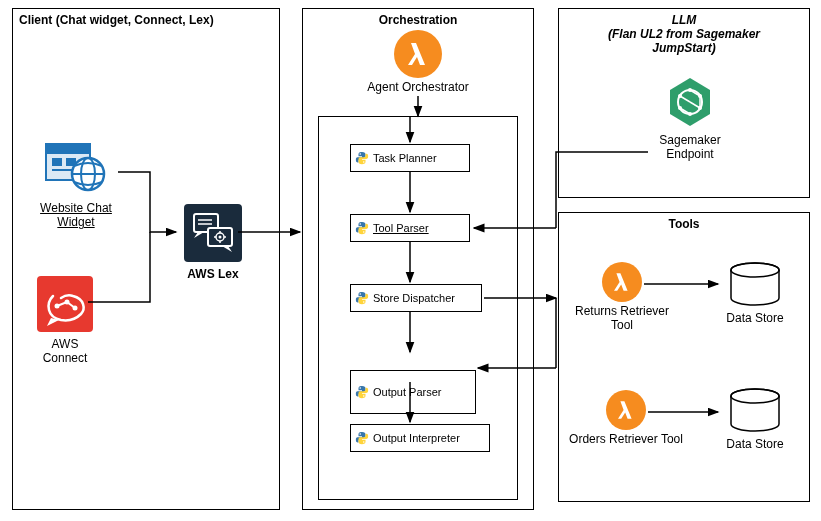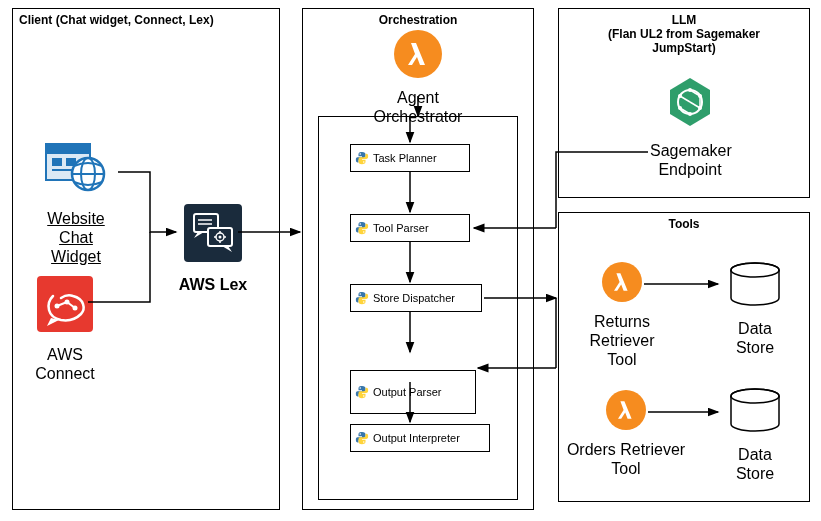--- a/index.html
+++ b/index.html
@@ -1,20 +1,20 @@
 <!DOCTYPE html>
 <html><head>
 <meta charset="utf-8">
 <style>
   * { box-sizing: border-box; margin: 0; padding: 0; }
   body { font-family: Arial, sans-serif; font-size: 12px; width: 821px; height: 521px; position: relative; background: #fff; }
   .panel { position: absolute; border: 1px solid #000; }
   .panel-title { font-weight: bold; text-align: center; padding: 4px 6px; }
   .node { position: absolute; text-align: center; }
-  .node-label { font-size: 16px; margin-top: 10px; line-height: 1.2; }
+  .node-label { font-size: 12px; margin-top: 2px; line-height: 1.2; }
   .step-box { position: absolute; border: 1px solid #000; padding: 4px; font-size: 11px; text-align: center; display: flex; align-items: center; }
   .py-icon { width: 14px; height: 14px; margin-right: 4px; flex-shrink: 0; }
   svg.arrows { position: absolute; top:0; left:0; width:821px; height:521px; pointer-events:none; }
   .lambda-circle { width: 48px; height: 48px; border-radius: 50%; background: #f68c1f; display:flex; align-items:center; justify-content:center; margin:0 auto; }
   .lambda-small { width: 40px; height: 40px; }
   .orch-inner { position:absolute; border:1px solid #000; }
 </style>
 </head>
 <body>
 
@@ -89,21 +89,21 @@
 
 <div class="step-box" style="left:350px; top:144px; width:120px; height:28px;">
   <svg class="py-icon" viewBox="0 0 16 16">
       <path d="M8 1 C4 1 4 3 4 4 L4 6 L8 6 L8 7 L3 7 C1 7 1 9 1 10 C1 11 1 13 3 13 L4 13 L4 11 C4 9 6 9 7 9 L10 9 C12 9 12 7 12 6 L12 4 C12 2 11 1 8 1 Z" fill="#3776ab"></path>
       <circle cx="6" cy="3.5" r="0.9" fill="#fff"></circle>
       <path d="M8 15 C12 15 12 13 12 12 L12 10 L8 10 L8 9 L13 9 C15 9 15 7 15 6 C15 5 15 3 13 3 L12 3 L12 5 C12 7 10 7 9 7 L6 7 C4 7 4 9 4 10 L4 12 C4 14 5 15 8 15 Z" fill="#ffd43b"></path>
       <circle cx="10" cy="12.5" r="0.9" fill="#fff"></circle>
     </svg>
   <span>Task Planner</span>
 </div>
-<div class="step-box" style="left:350px; top:214px; width:120px; height:28px;">
+<div class="step-box" style="left:350px; top:214px; width:120px; height:28px;text-decoration:underline;">
   <svg class="py-icon" viewBox="0 0 16 16">
       <path d="M8 1 C4 1 4 3 4 4 L4 6 L8 6 L8 7 L3 7 C1 7 1 9 1 10 C1 11 1 13 3 13 L4 13 L4 11 C4 9 6 9 7 9 L10 9 C12 9 12 7 12 6 L12 4 C12 2 11 1 8 1 Z" fill="#3776ab"></path>
       <circle cx="6" cy="3.5" r="0.9" fill="#fff"></circle>
       <path d="M8 15 C12 15 12 13 12 12 L12 10 L8 10 L8 9 L13 9 C15 9 15 7 15 6 C15 5 15 3 13 3 L12 3 L12 5 C12 7 10 7 9 7 L6 7 C4 7 4 9 4 10 L4 12 C4 14 5 15 8 15 Z" fill="#ffd43b"></path>
       <circle cx="10" cy="12.5" r="0.9" fill="#fff"></circle>
     </svg>
   <span>Tool Parser</span>
 </div>
 <div class="step-box" style="left:350px; top:284px; width:132px; height:28px;">
   <svg class="py-icon" viewBox="0 0 16 16">
@@ -127,21 +127,21 @@
   <svg class="py-icon" viewBox="0 0 16 16">
       <path d="M8 1 C4 1 4 3 4 4 L4 6 L8 6 L8 7 L3 7 C1 7 1 9 1 10 C1 11 1 13 3 13 L4 13 L4 11 C4 9 6 9 7 9 L10 9 C12 9 12 7 12 6 L12 4 C12 2 11 1 8 1 Z" fill="#3776ab"></path>
       <circle cx="6" cy="3.5" r="0.9" fill="#fff"></circle>
       <path d="M8 15 C12 15 12 13 12 12 L12 10 L8 10 L8 9 L13 9 C15 9 15 7 15 6 C15 5 15 3 13 3 L12 3 L12 5 C12 7 10 7 9 7 L6 7 C4 7 4 9 4 10 L4 12 C4 14 5 15 8 15 Z" fill="#ffd43b"></path>
       <circle cx="10" cy="12.5" r="0.9" fill="#fff"></circle>
     </svg>
   <span>Output Interpreter</span>
 </div>
 
 <div class="panel" style="left:558px; top:8px; width:252px; height:190px;">
-  <div class="panel-title" style="white-space:pre-line;">LLM
+  <div class="panel-title" style="white-space:pre-line;font-style:italic;">LLM
 (Flan UL2 from Sagemaker
 JumpStart)</div>
 </div>
 
 <div class="node" style="left:650px; top:76px; width:80px;">
   <svg width="52" height="52" viewBox="0 0 52 52">
     <polygon points="26,2 46,14 46,38 26,50 6,38 6,14" fill="#2e9e6b"></polygon>
     <circle cx="26" cy="26" r="12" fill="none" stroke="#fff" stroke-width="2"></circle>
     <circle cx="26" cy="14" r="2" fill="#fff"></circle>
     <circle cx="36" cy="20" r="2" fill="#fff"></circle>

